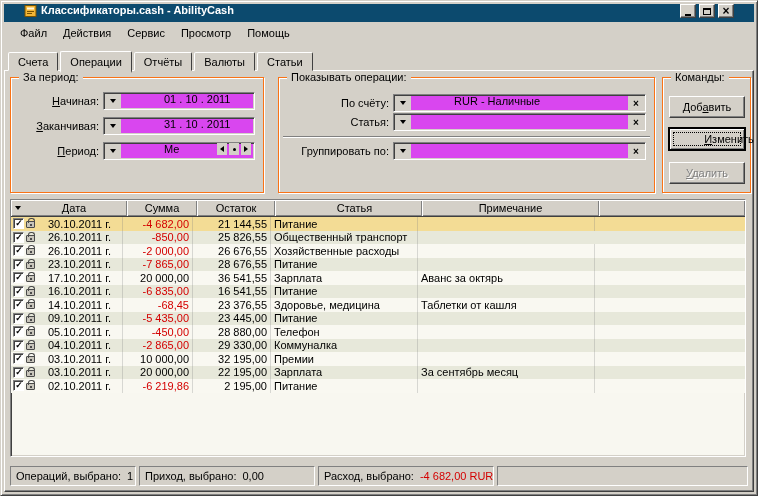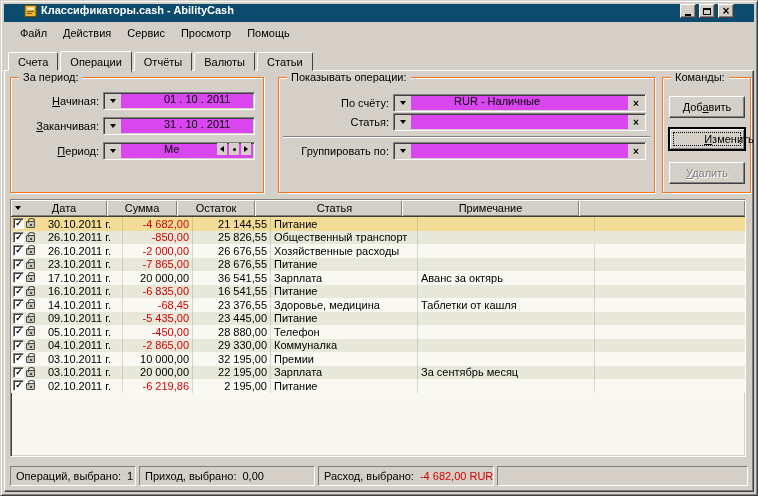--- a/index.html
+++ b/index.html
@@ -87,21 +87,21 @@
   .btn.disabled { color:#808080; text-shadow:1px 1px 0 #fff; }
 
   
   .table { position:absolute; left:5px; right:7px; top:128px; bottom:34px; background:#f8f7f0;
     border:1px solid; border-color:#808080 #fff #fff #808080;
     box-shadow: inset 1px 1px 0 #404040, inset -1px -1px 0 #d4d0c8;
     overflow:hidden; display:flex; flex-direction:column; }
   .thead { display:flex; height:17px; background:#d4d0c8; flex:0 0 auto; border-bottom:1px solid #404040; }
   .th { display:flex; align-items:center; justify-content:center; background:#d4d0c8;
     box-shadow: inset 1px 1px 0 #fff, inset -1px -1px 0 #808080; overflow:hidden; white-space:nowrap; }
-  .th-check-date { width:96px; justify-content:flex-start; padding-left:4px; }
+  .th-check-date { width:116px; justify-content:flex-start; padding-left:4px; }
   .th-check-date .th-label { flex:1; text-align:center; }
   .th-sum { width:70px; } .th-bal { width:78px; } .th-art { width:147px;padding-left:12px; } .th-note { width:177px; }
   .th-fill { flex:1; }
 
   .rows { flex:1; }
   .trow { display:flex; height:13.5px; align-items:stretch; background:#f9f8f1; }
   .rows .trow:nth-child(even) { background:#e7e8da; }
   .rows .trow.selected { background:#f3dc95; }
   .td { display:flex; align-items:center; padding:0 3px; overflow:hidden; white-space:nowrap;
     border-right:1px solid rgba(128,128,128,0.28); }

